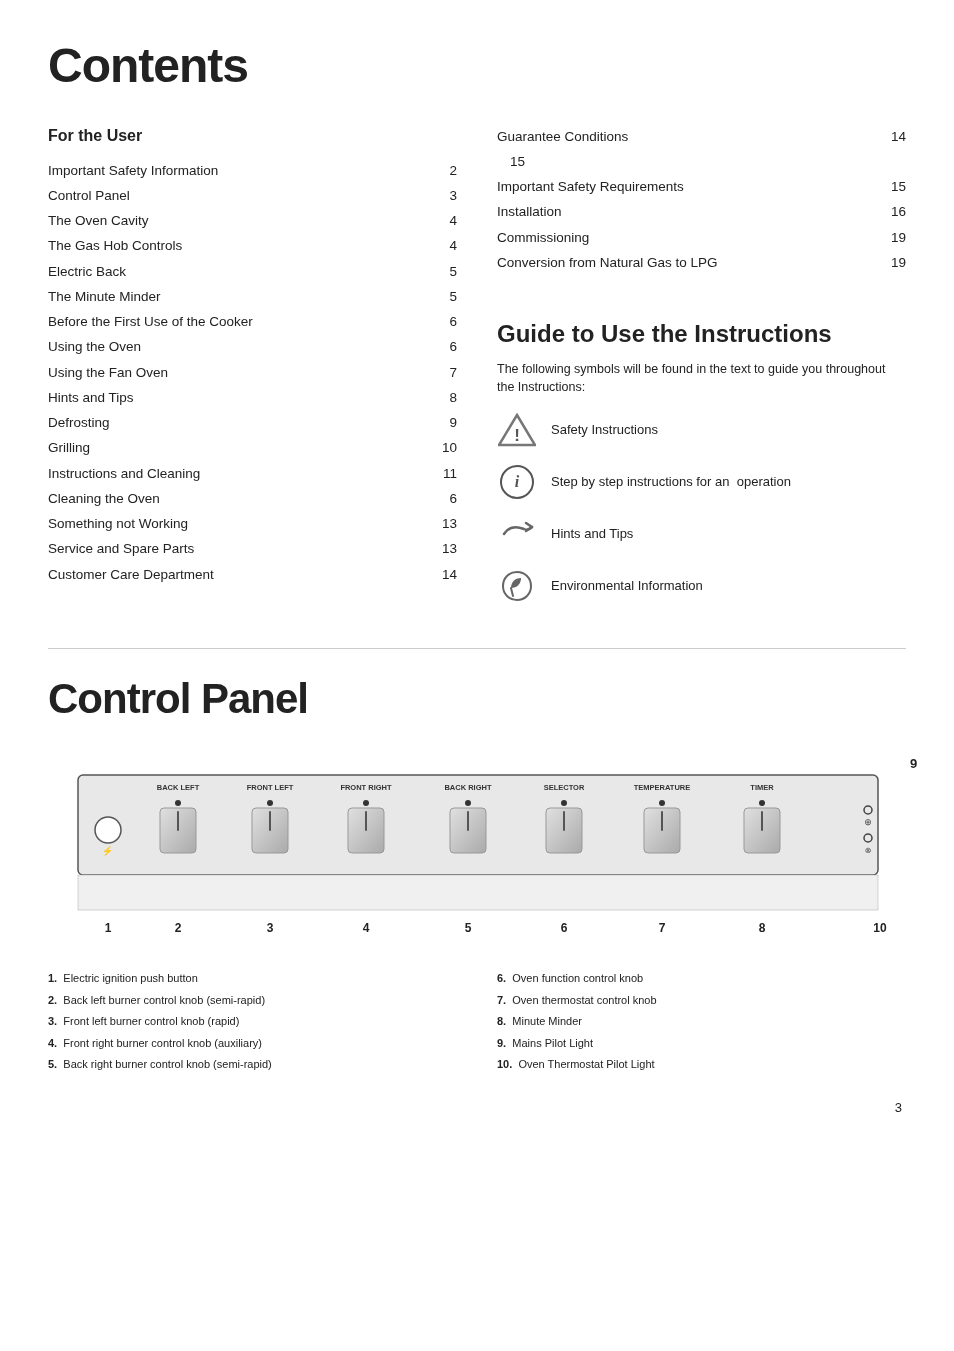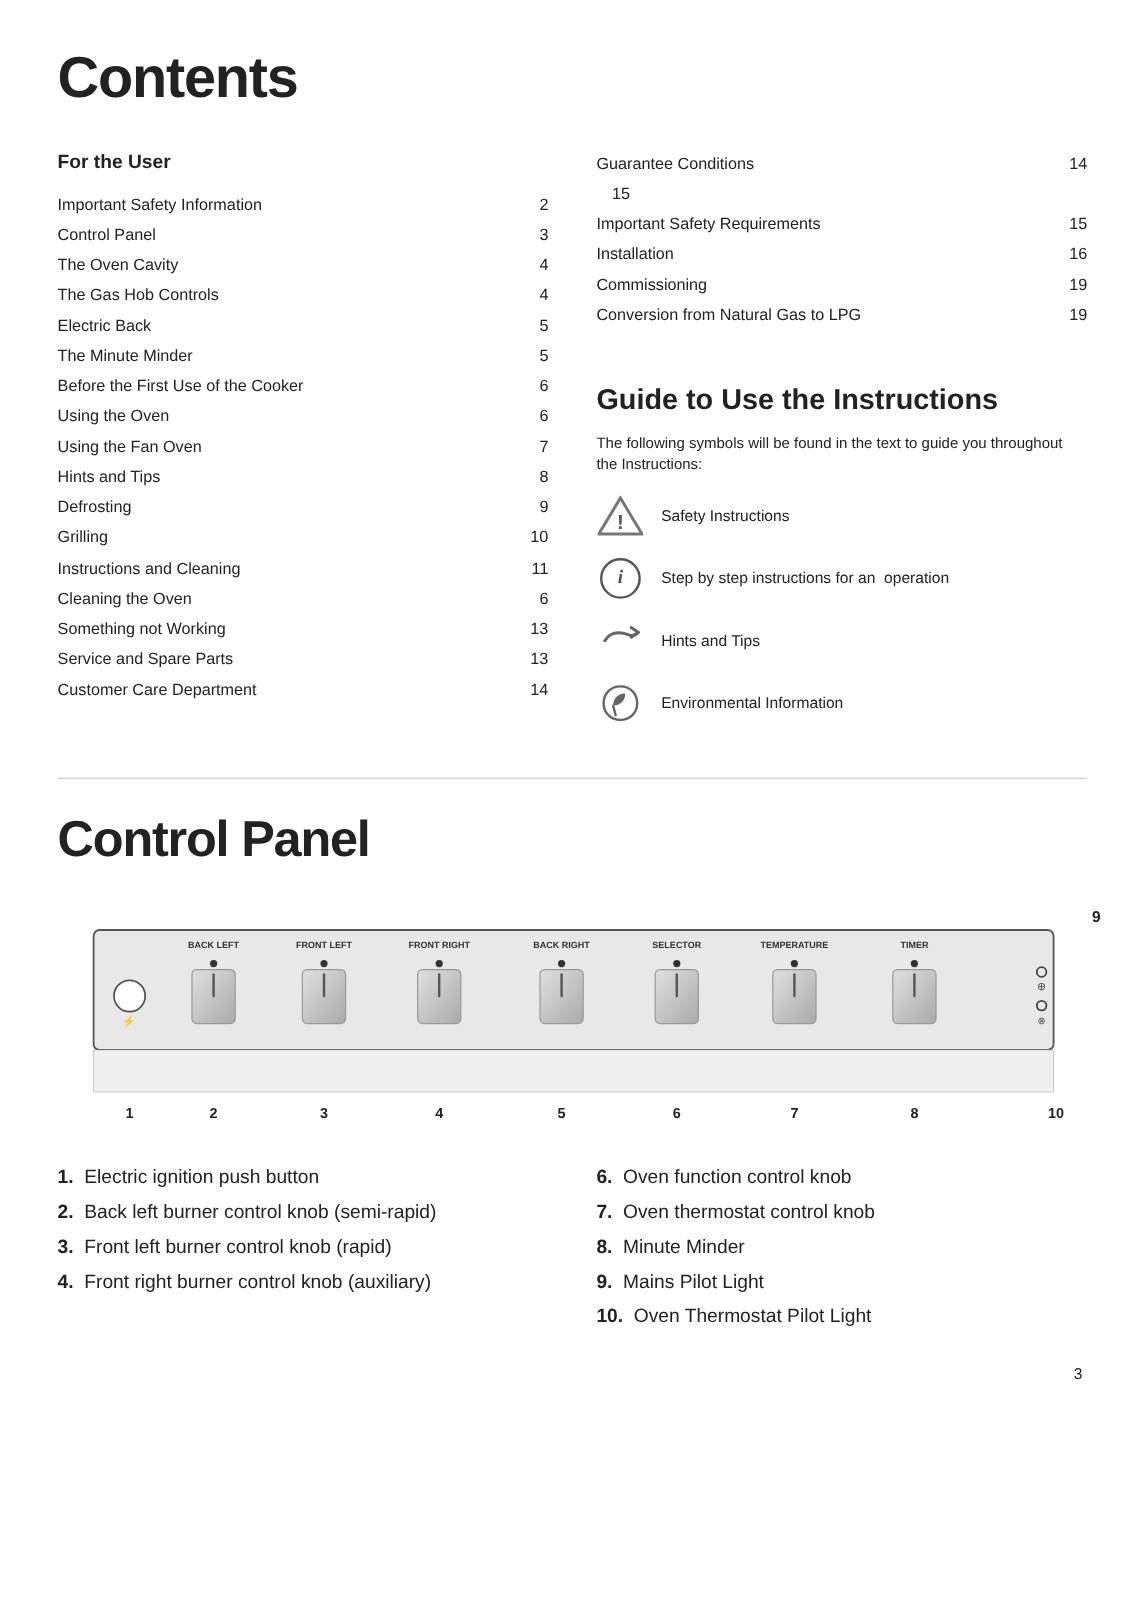--- a/index.html
+++ b/index.html
@@ -119,21 +119,21 @@
     .list-two-col {
       display: flex;
       gap: 40px;
       margin-top: 14px;
     }
     .list-col {
       flex: 1;
     }
     .list-item {
       margin-bottom: 5px;
-      font-size: 16px;
+      font-size: 11px;
       line-height: 1.5;
     }
     .list-item b {
       font-weight: 700;
     }
 
     
     .page-footer {
       text-align: right;
       font-size: 13px;
@@ -386,20 +386,21 @@
     <text x="832" y="182" text-anchor="middle" font-size="12" font-weight="700" fill="#222">10</text>
   </svg>
 </div>
 
 <div class="list-two-col">
   <div class="list-col" id="list-left">
       <p class="list-item"><b>1.</b>&nbsp;&nbsp;Electric ignition push button</p>
       <p class="list-item"><b>2.</b>&nbsp;&nbsp;Back left burner control knob (semi-rapid)</p>
       <p class="list-item"><b>3.</b>&nbsp;&nbsp;Front left burner control knob (rapid)</p>
       <p class="list-item"><b>4.</b>&nbsp;&nbsp;Front right burner control knob (auxiliary)</p>
+      <p class="list-item"><b>5.</b>&nbsp;&nbsp;Back right burner control knob (semi-rapid)</p>
     </div>
   <div class="list-col" id="list-right">
       <p class="list-item"><b>6.</b>&nbsp;&nbsp;Oven function control knob</p>
       <p class="list-item"><b>7.</b>&nbsp;&nbsp;Oven thermostat control knob</p>
       <p class="list-item"><b>8.</b>&nbsp;&nbsp;Minute Minder</p>
       <p class="list-item"><b>9.</b>&nbsp;&nbsp;Mains Pilot Light</p>
       <p class="list-item"><b>10.</b>&nbsp;&nbsp;Oven Thermostat Pilot Light</p>
     </div>
 </div>
 

